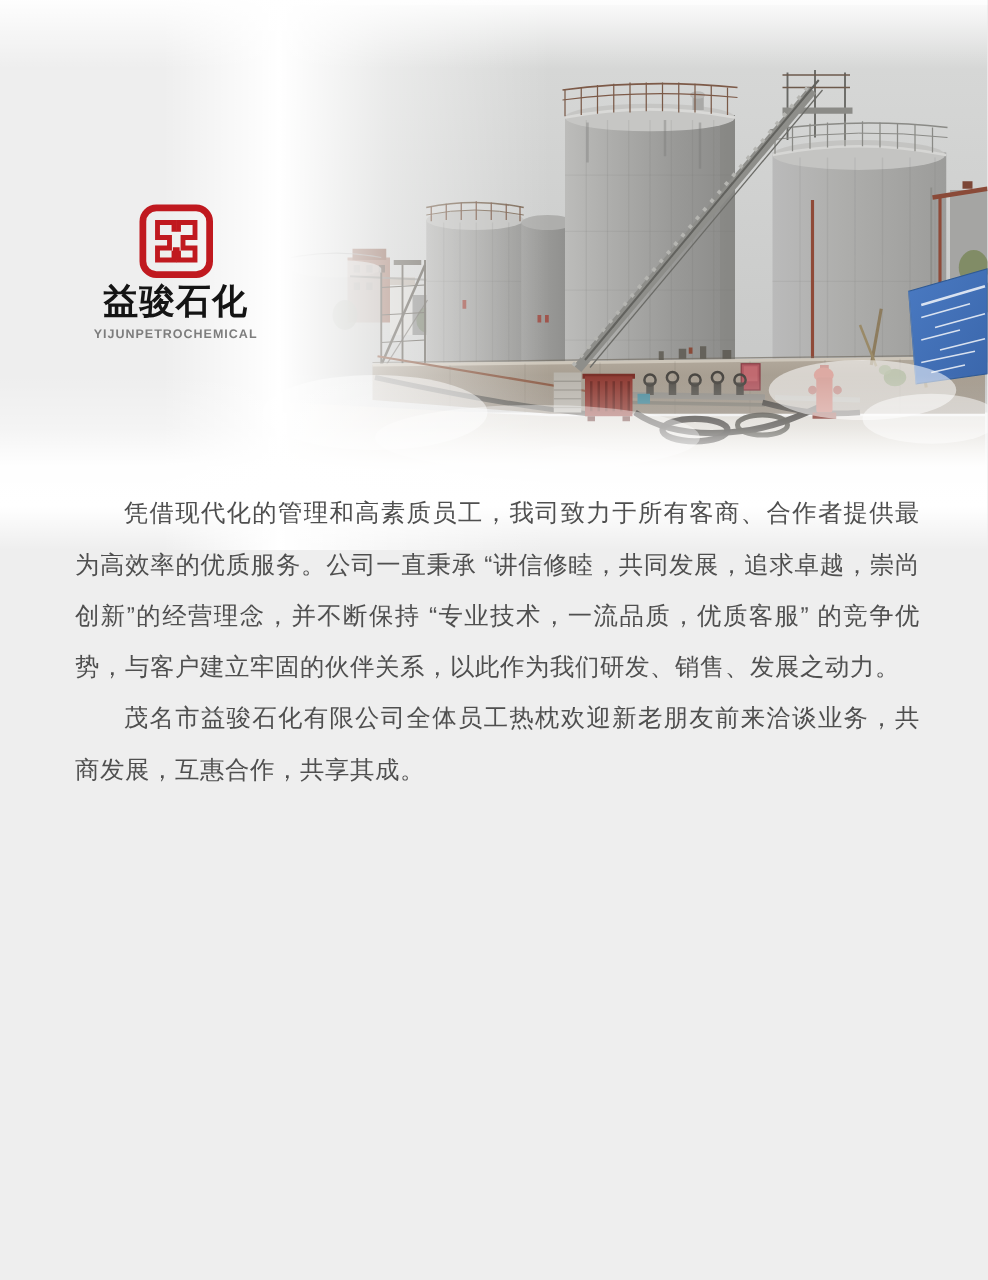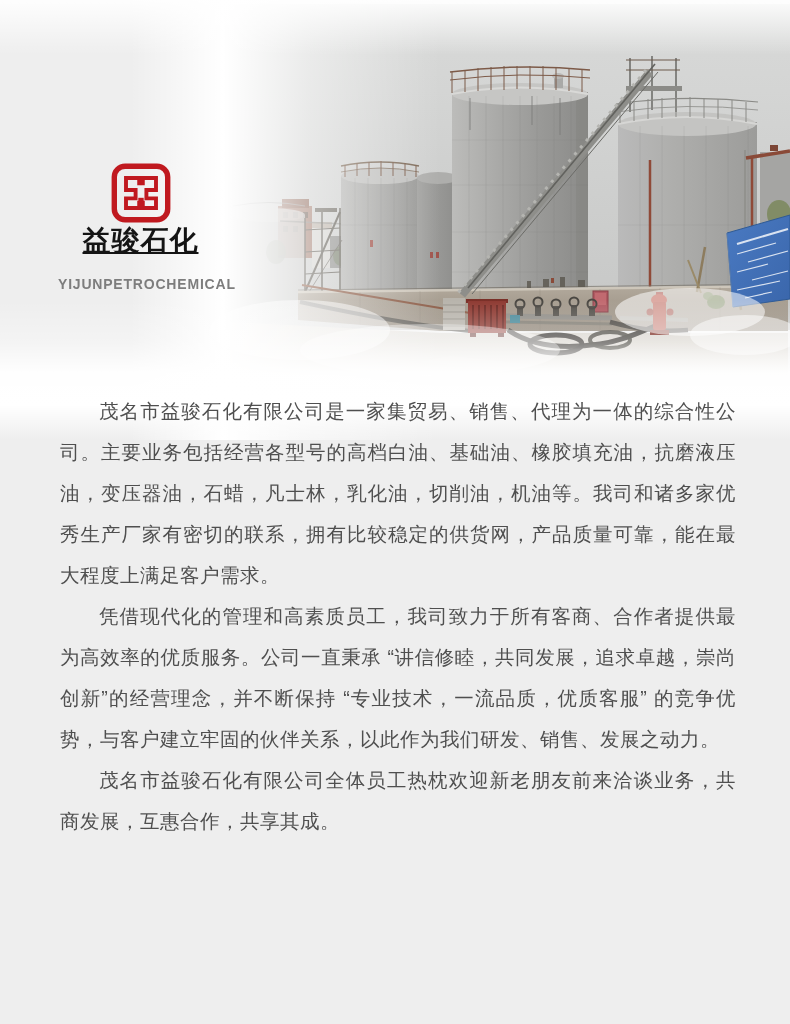--- a/index.html
+++ b/index.html
@@ -9,22 +9,22 @@
     font-family:"Liberation Sans","DejaVu Sans",sans-serif;
     overflow:hidden;position:relative;
   }
   .page{position:relative;width:790px;height:1024px;}
   
   .photo{position:absolute;left:0;top:0;width:790px;height:440px;z-index:0;}
   .photo svg{display:block;}
   
   .logo-block{position:absolute;left:58px;top:163px;width:165px;text-align:center;z-index:2;}
   .logo-seal{width:60px;height:60px;margin:0 auto;display:block;}
-  .logo-name{margin-top:3px;font-size:28px;font-weight:700;letter-spacing:1px;color:#141414;line-height:30px;text-decoration:underline;}
-  .logo-sub{margin-top:20px;font-size:14px;font-weight:600;letter-spacing:0.8px;color:#7d7d7d;}
+  .logo-name{margin-top:3px;font-size:28px;font-weight:700;letter-spacing:1px;color:#141414;line-height:30px;}
+  .logo-sub{margin-top:6px;font-size:10px;font-weight:600;letter-spacing:0.8px;color:#7d7d7d;}
   
   .about{position:absolute;left:60px;top:391px;width:676px;z-index:1;
     font-size:19.5px;line-height:41px;color:#4f4f4f;letter-spacing:0.5px;
     text-align:justify;font-weight:400;}
   .about p{margin:0;text-indent:2em;}
 </style>
 </head>
 <body>
 
 <div class="page">
@@ -403,18 +403,17 @@
         <path d="M47 34 L47 25 L25 25 L25 45 L41 45 L41 59 L25 59 L25 75 L47 75 L47 66"></path>
         <path d="M53 34 L53 25 L75 25 L75 45 L59 45 L59 59 L75 59 L75 75 L53 75 L53 66"></path>
       </g>
       <rect x="45.5" y="58" width="9" height="17" fill="#c0191f"></rect>
     </svg>
     <div class="logo-name">益骏石化</div>
     <div class="logo-sub">YIJUNPETROCHEMICAL</div>
   </div>
 
   <div class="about">
-    <p>茂名市益骏石化有限公司是一家集贸易、销售、代理为一体的综合性公司。主要业务包括经营各型号的高档白油、基础油、橡胶填充油，抗磨液压油，变压器油，石蜡，凡士林，乳化油，切削油，机油等。我司和诸多家优秀生产厂家有密切的联系，拥有比较稳定的供货网，产品质量可靠，能在最大程度上满足客户需求。</p>
     <p>凭借现代化的管理和高素质员工，我司致力于所有客商、合作者提供最为高效率的优质服务。公司一直秉承 “讲信修睦，共同发展，追求卓越，崇尚创新”的经营理念，并不断保持 “专业技术，一流品质，优质客服” 的竞争优势，与客户建立牢固的伙伴关系，以此作为我们研发、销售、发展之动力。</p>
     <p>茂名市益骏石化有限公司全体员工热枕欢迎新老朋友前来洽谈业务，共商发展，互惠合作，共享其成。</p>
   </div>
 
 </div>
 
 </body></html>

